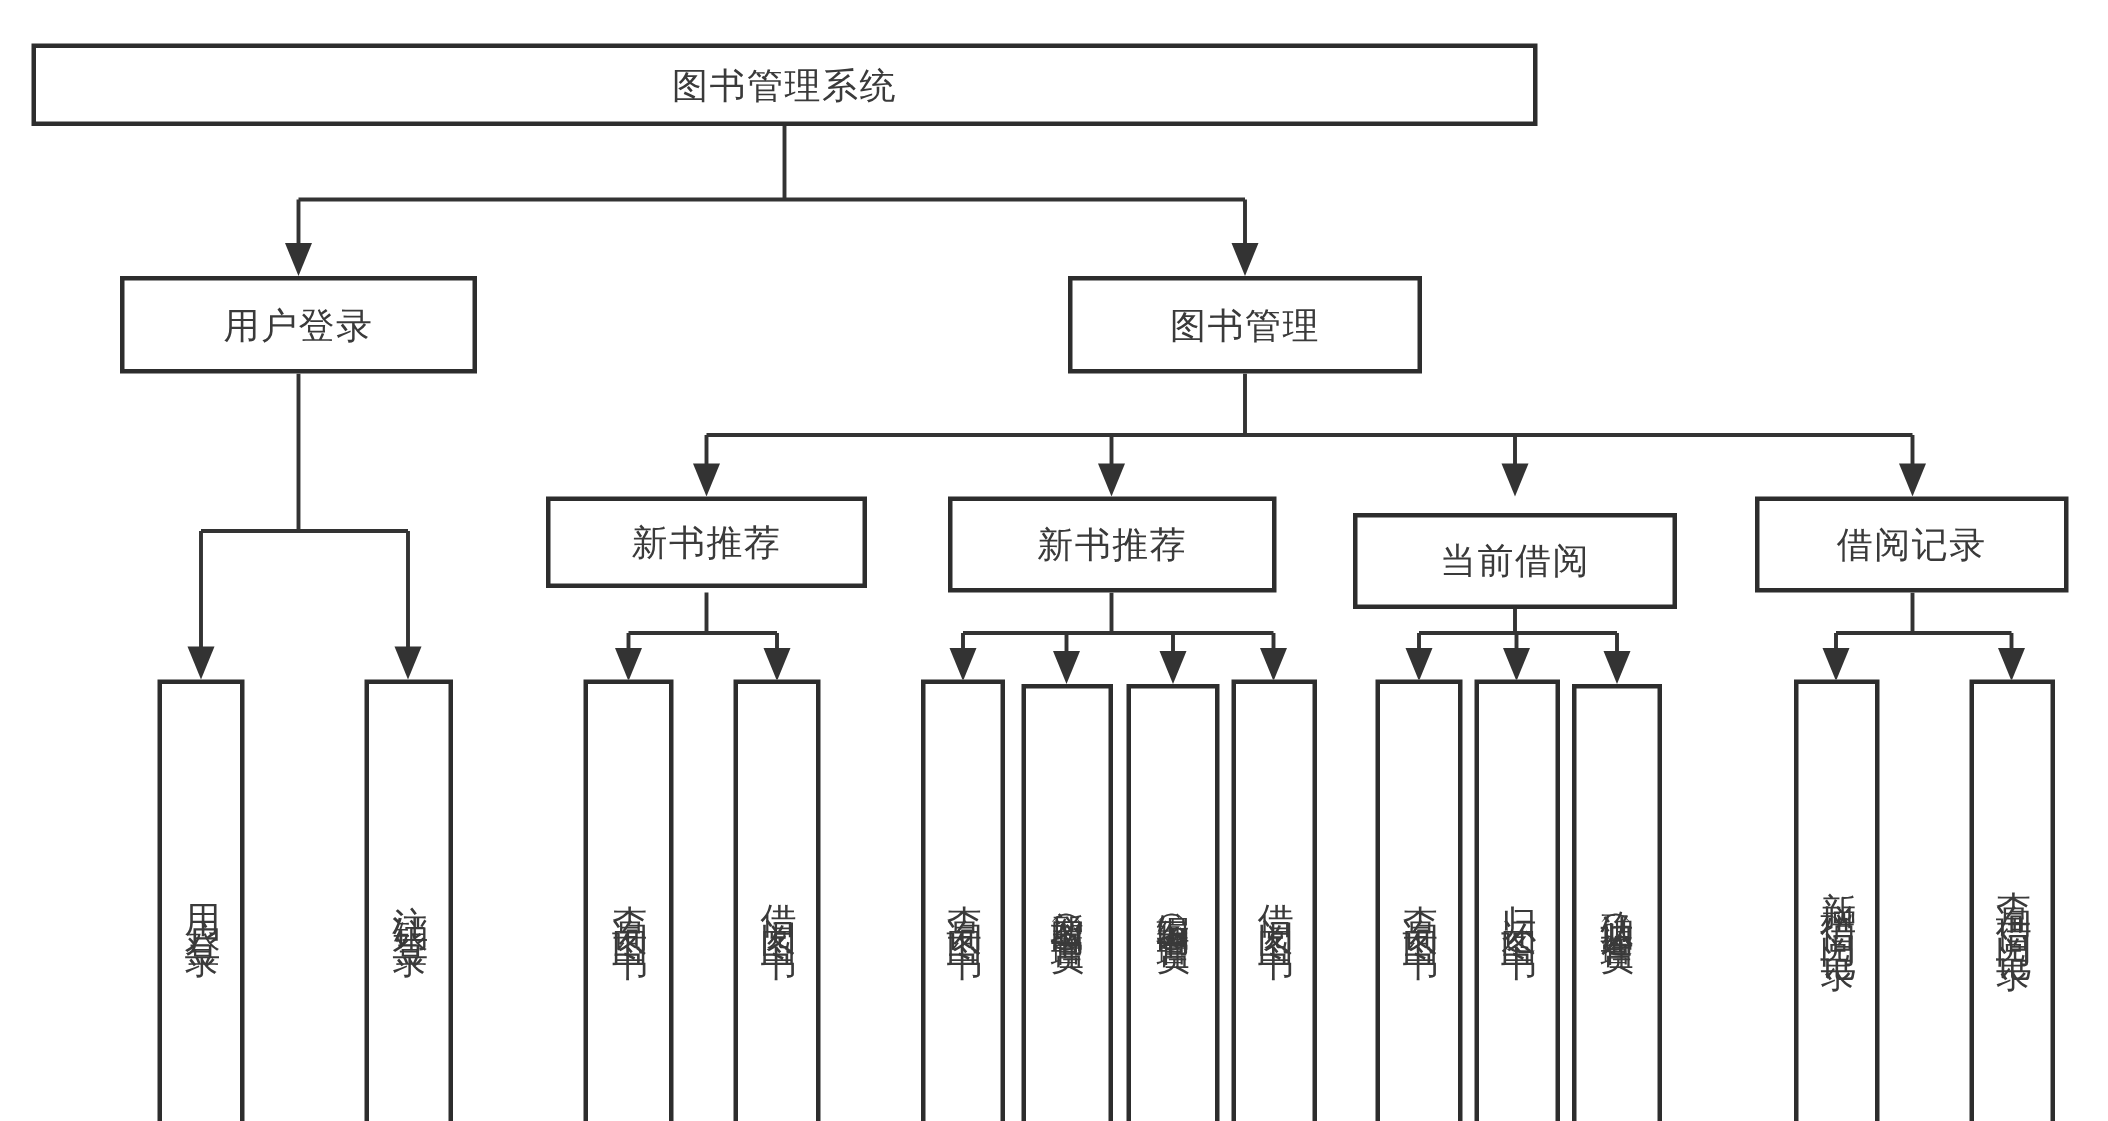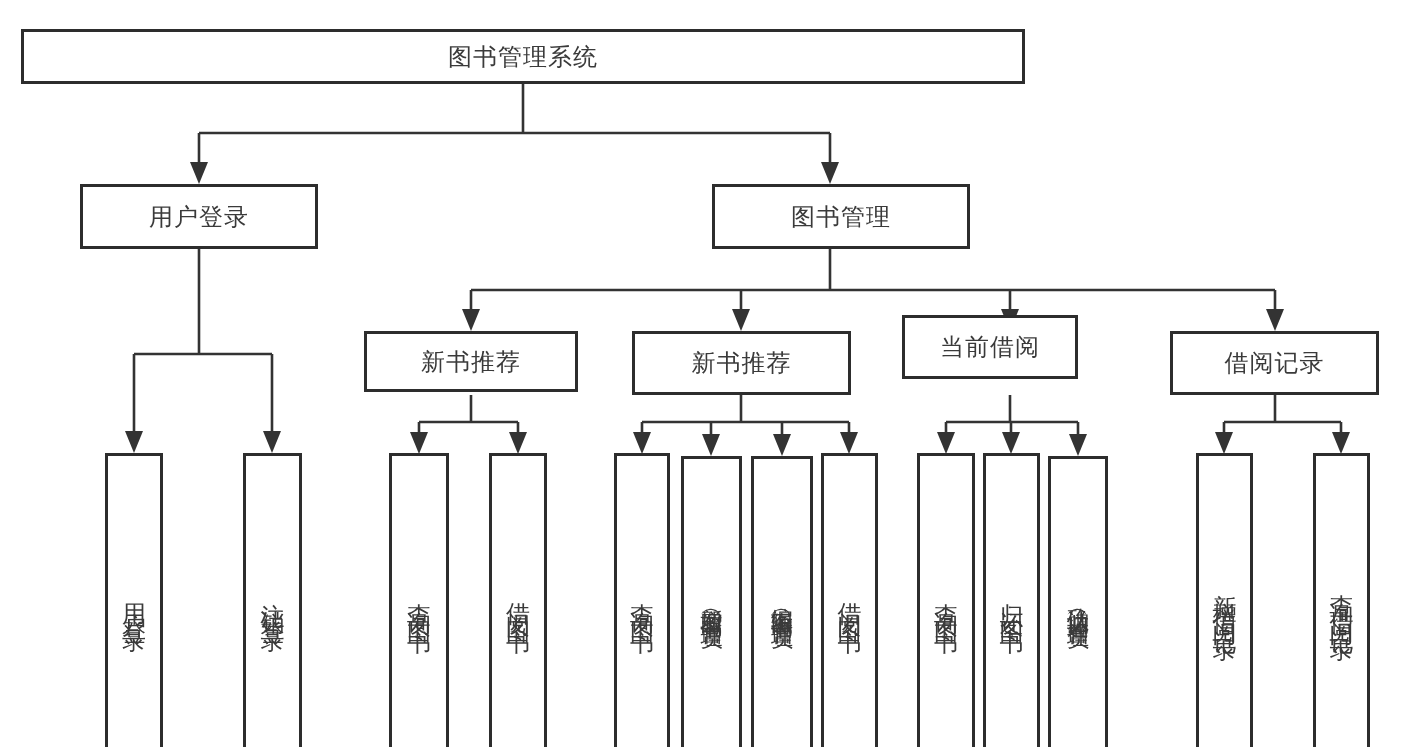--- a/index.html
+++ b/index.html
@@ -93,31 +93,31 @@
     <path class="arrow" d="M1332,416 L1350,416 L1341,438 Z"></path>
   </svg>
 
   <div class="node h" style="left:21px;top:13px;width:1004px;height:55px">
     <span class="lbl">图书管理系统</span>
   </div>
 
   <div class="node h" style="left:80px;top:168px;width:238px;height:65px">
     <span class="lbl">用户登录</span>
   </div>
-  <div class="node h" style="left:712px;top:168px;width:258px;height:65px">
+  <div class="node h" style="left:712px;top:168px;width:236px;height:65px">
     <span class="lbl">图书管理</span>
   </div>
 
   <div class="node h" style="left:364px;top:315px;width:214px;height:61px">
     <span class="lbl">新书推荐</span>
   </div>
   <div class="node h" style="left:632px;top:315px;width:219px;height:64px">
     <span class="lbl">新书推荐</span>
   </div>
-  <div class="node h" style="left:902px;top:299px;width:176px;height:64px">
+  <div class="node h" style="left:902px;top:326px;width:216px;height:64px">
     <span class="lbl">当前借阅</span>
   </div>
   <div class="node h" style="left:1170px;top:315px;width:209px;height:64px">
     <span class="lbl">借阅记录</span>
   </div>
 
   <div class="node v" style="left:105px;top:437px;width:58px;height:298px">
     <span class="lbl">用户登录</span>
   </div>
   <div class="node v" style="left:243px;top:437px;width:59px;height:298px">

